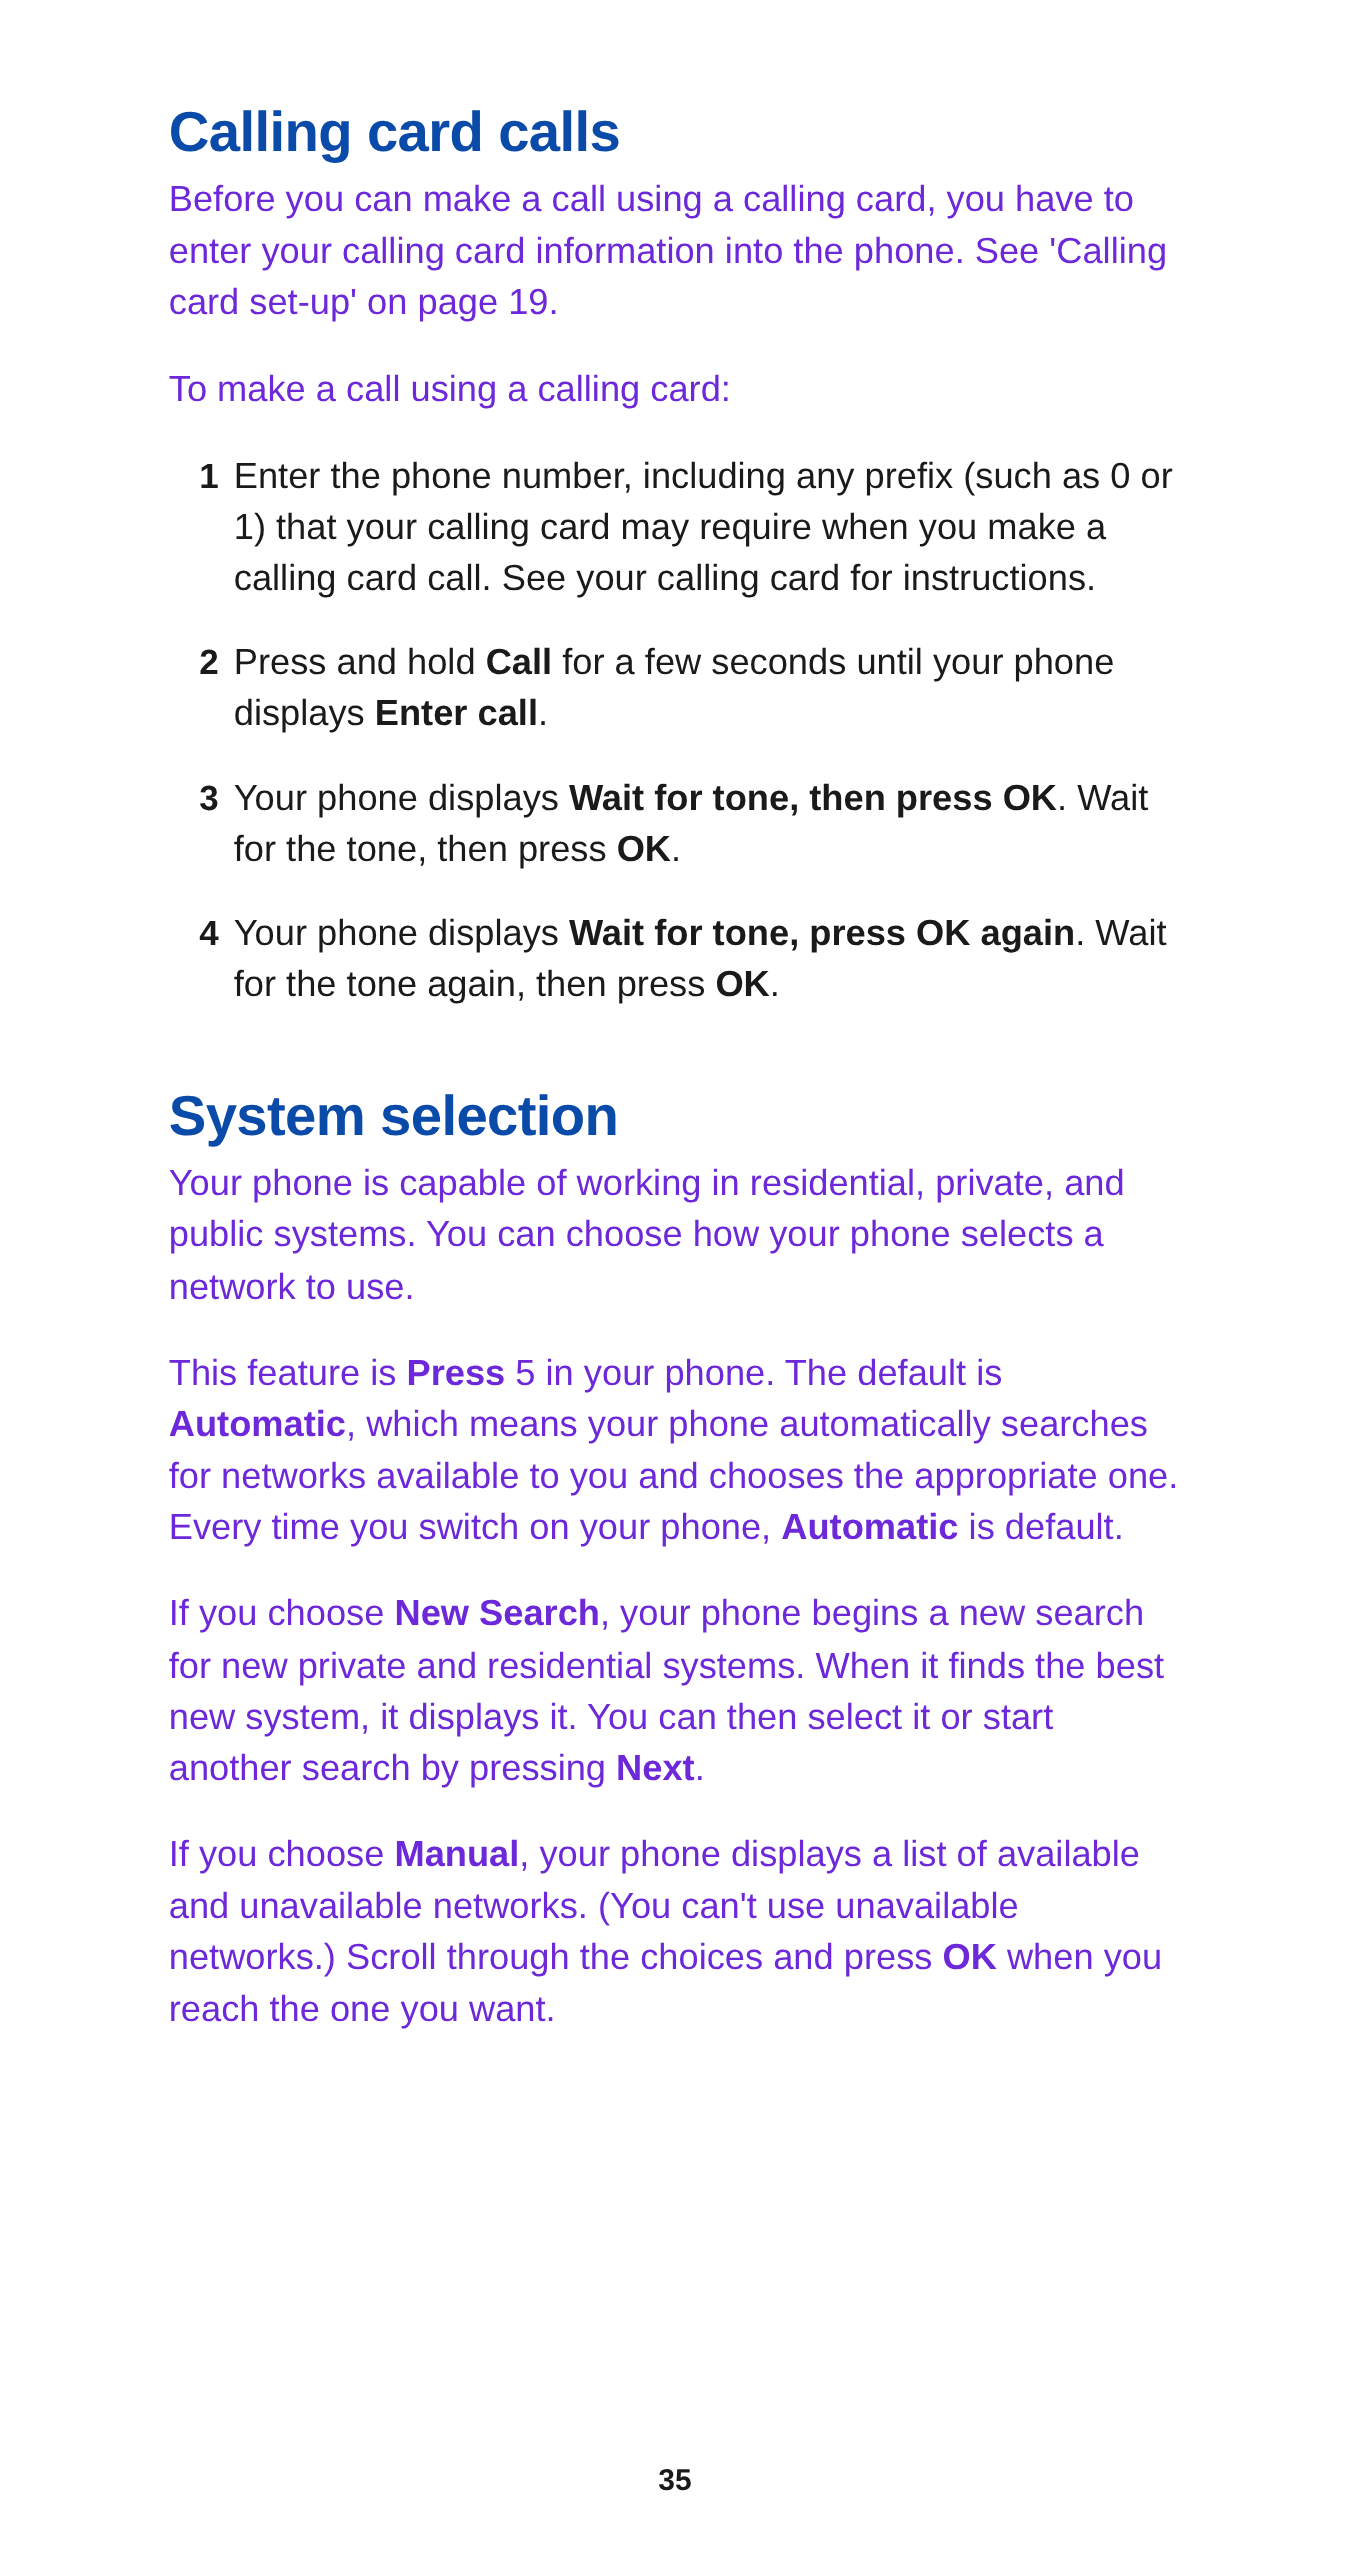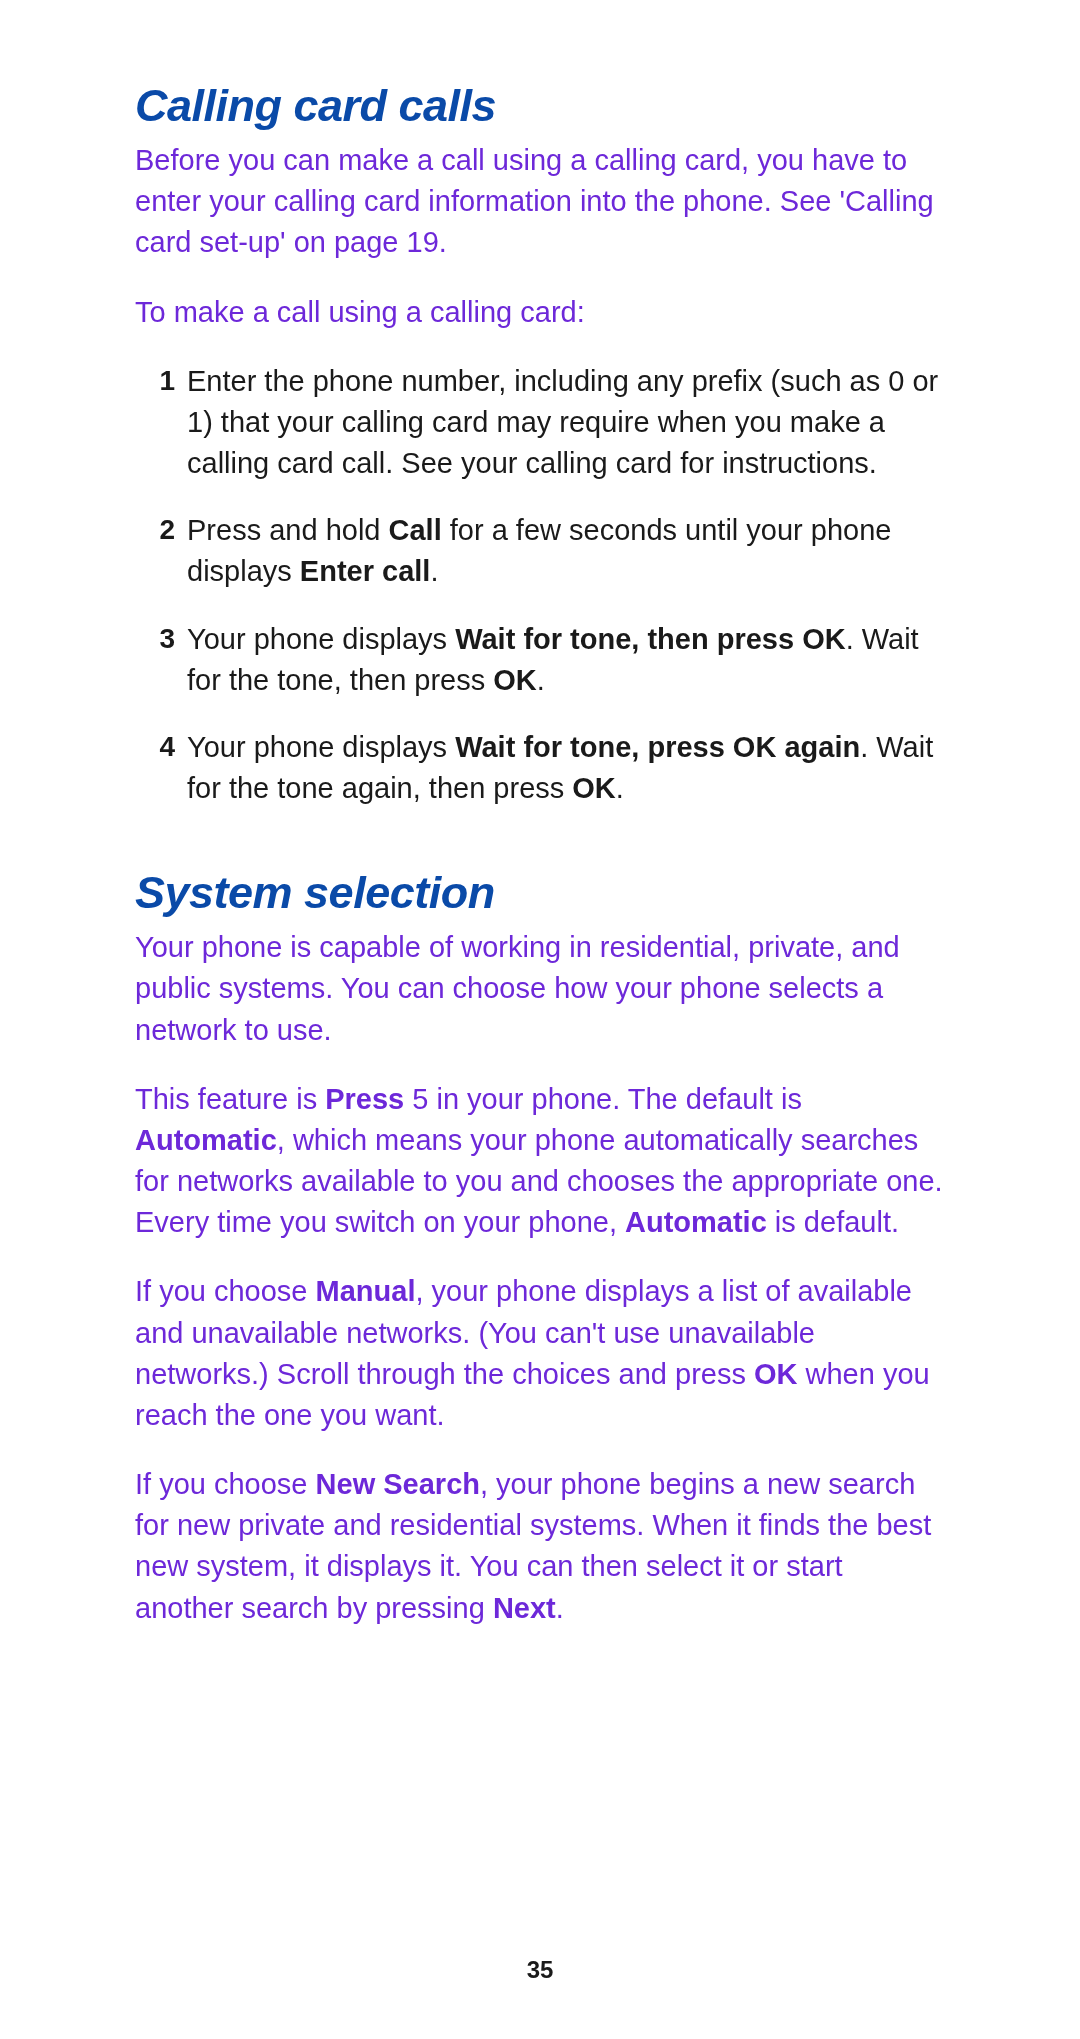--- a/index.html
+++ b/index.html
@@ -16,21 +16,20 @@
     min-height: 2039px;
     padding: 80px 135px 40px 135px;
     position: relative;
   }
   h2.section-heading {
     color: #0a4aa8;
     font-weight: 700;
     font-size: 45px;
     margin: 0 0 8px 0;
     letter-spacing: -0.5px;
-    font-style: italic;
   }
   p.body, li.body {
     font-size: 29px;
     line-height: 1.42;
     margin: 0 0 28px 0;
     color: #6d28d9;
   }
   ol.steps {
     list-style: none;
     padding: 0;
@@ -54,21 +53,21 @@
   }
   .bold { font-weight: 700; }
   .italic { font-style: italic; }
   .note-para {
     font-size: 29px;
     line-height: 1.42;
     margin: 0 0 28px 0;
   }
   .page-number {
     position: absolute;
-    bottom: 55px;
+    bottom: 40px;
     left: 0;
     width: 100%;
     text-align: center;
     font-size: 24px;
     font-weight: 700;
   }
   .section + .section {
     margin-top: 58px;
   }
 </style>
@@ -113,23 +112,23 @@
   <div class="section">
     <h2 class="section-heading">System selection</h2>
 
     <p class="body">Your phone is capable of working in residential, private, and public systems. You can choose how your phone selects a network to use.</p>
 
     <p class="body">
       <span>This feature is </span><span class="bold">Press</span><span> 5 in your phone. The default is </span><span class="bold">Automatic</span><span>, which means your phone automatically searches for networks available to you and chooses the appropriate one. Every time you switch on your phone, </span><span class="bold">Automatic</span><span> is default.</span>
     </p>
 
     <p class="body">
-      <span>If you choose </span><span class="bold">Manual</span><span>, your phone displays a list of available and unavailable networks. (You can't use unavailable networks.) Scroll through the choices and press </span><span class="bold">OK</span><span> when you reach the one you want.</span>
+      <span>If you choose </span><span class="bold">New Search</span><span>, your phone begins a new search for new private and residential systems. When it finds the best new system, it displays it. You can then select it or start another search by pressing </span><span class="bold">Next</span><span>.</span>
     </p>
 
     <p class="body">
-      <span>If you choose </span><span class="bold">New Search</span><span>, your phone begins a new search for new private and residential systems. When it finds the best new system, it displays it. You can then select it or start another search by pressing </span><span class="bold">Next</span><span>.</span>
+      <span>If you choose </span><span class="bold">Manual</span><span>, your phone displays a list of available and unavailable networks. (You can't use unavailable networks.) Scroll through the choices and press </span><span class="bold">OK</span><span> when you reach the one you want.</span>
     </p>
 
   </div>
 
   <div class="page-number">35</div>
 </div>
 
 </body></html>

